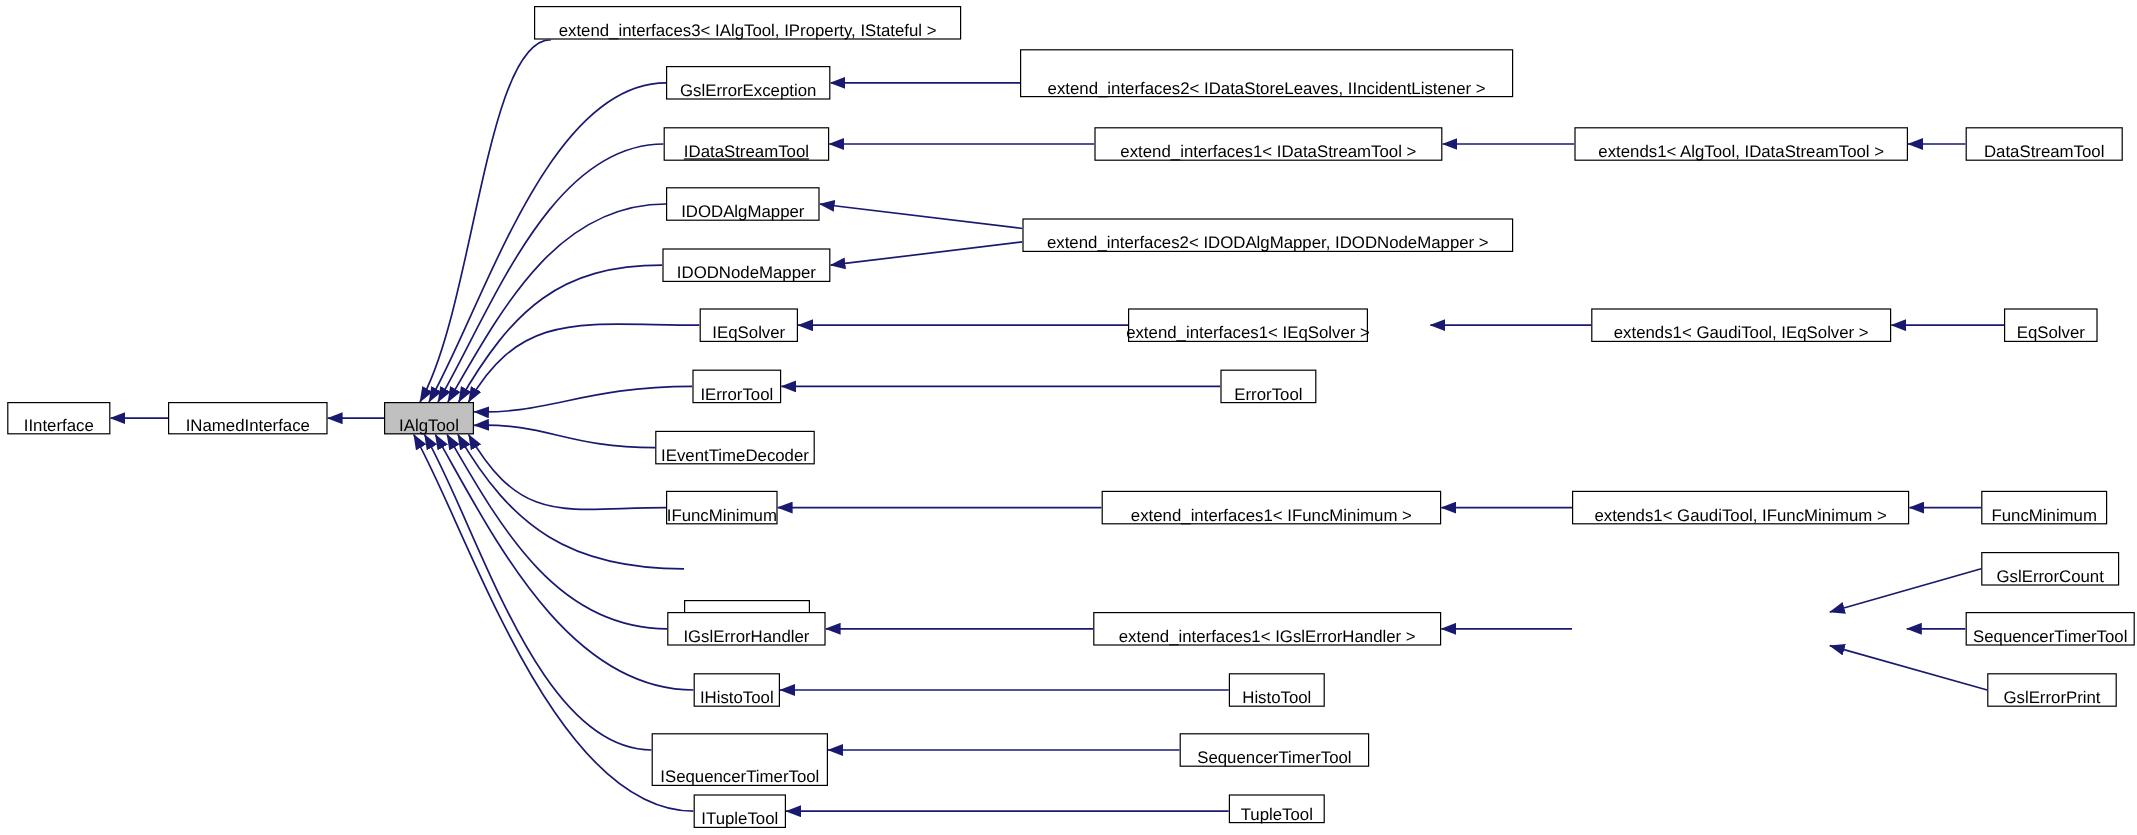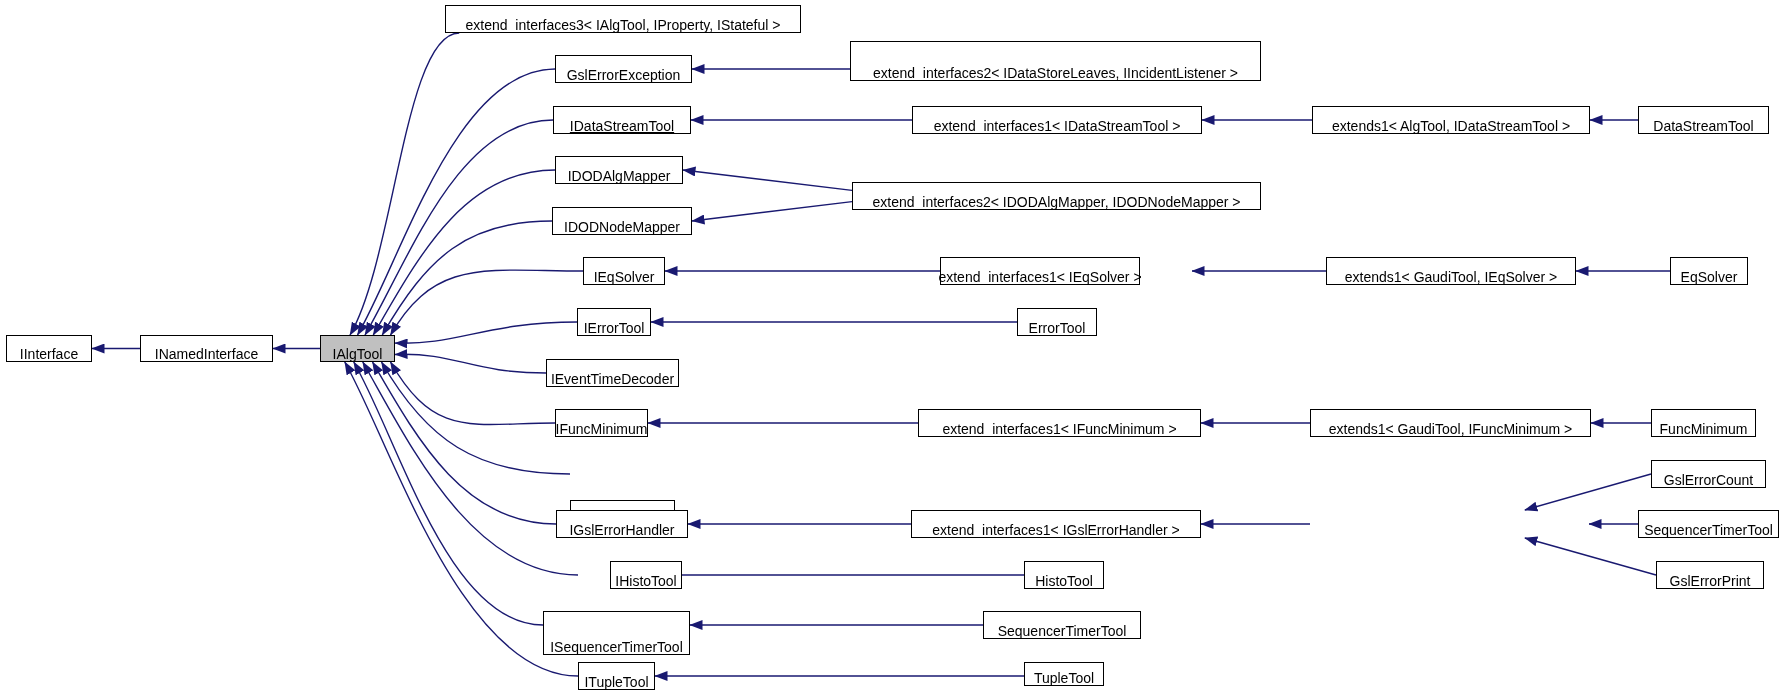--- a/index.html
+++ b/index.html
@@ -177,21 +177,21 @@
       </div>
       <div class="node" style="left: 1651px; top: 460px; width: 115px; height: 28px;">
         <span>GslErrorCount</span>
       </div>
       <div class="node" style="left: 1638px; top: 510px; width: 141px; height: 28px;">
         <span>SequencerTimerTool</span>
       </div>
       <div class="node" style="left: 1656px; top: 561px; width: 108px; height: 28px;">
         <span>GslErrorPrint</span>
       </div>
-      <div class="node" style="left: 578px; top: 561px; width: 72px; height: 28px; margin-left: 32px;">
+      <div class="node" style="left: 578px; top: 561px; width: 72px; height: 28px;">
         <span>IHistoTool</span>
       </div>
       <div class="node" style="left: 1024px; top: 561px; width: 80px; height: 28px;">
         <span>HistoTool</span>
       </div>
       <div class="node" style="left: 543px; top: 611px; width: 147px; height: 44px;">
         <span>ISequencerTimerTool</span>
       </div>
       <div class="node" style="left: 983px; top: 611px; width: 158px; height: 28px;">
         <span>SequencerTimerTool</span>

